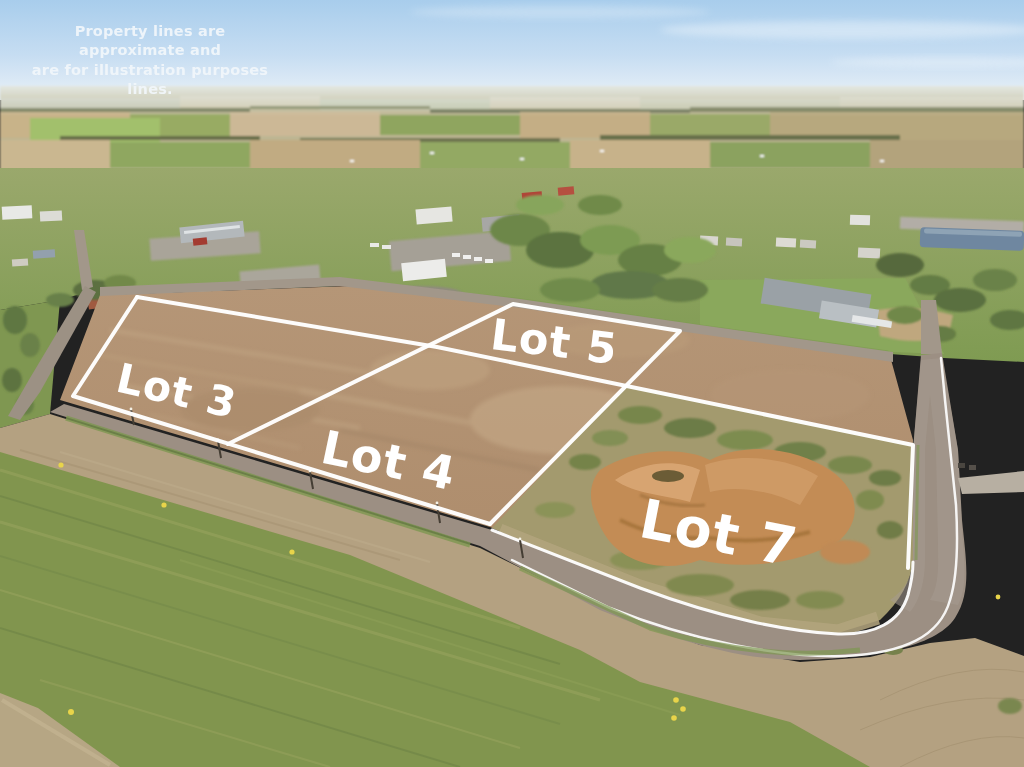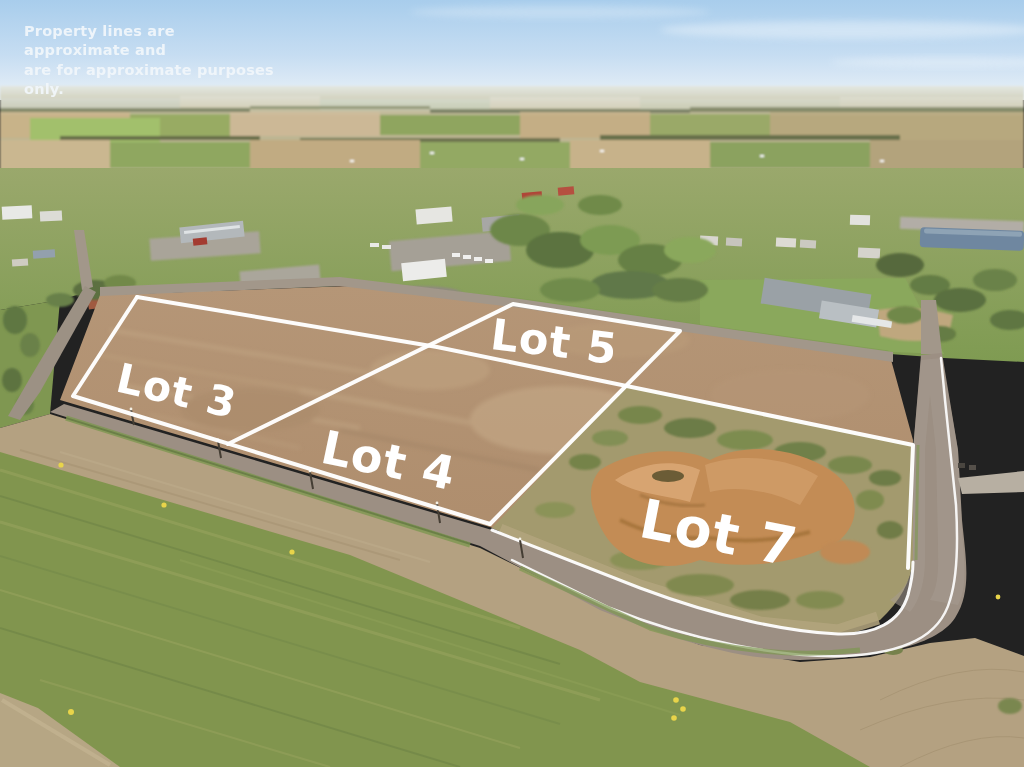--- a/index.html
+++ b/index.html
@@ -1,19 +1,19 @@
 <!DOCTYPE html>
 <html style="--property-line: #ffffff; --label-text: #ffffff; --disclaimer-text: #f2f7fb; --sky-top: #a8cdec; --sky-horizon: #eaf1f7; --plowed-dirt: #b19070; --grass-field: #81954e; --road-asphalt: #9c8f83; --excavation-dirt: #c38c55; --pond-water: #6f87a0; --marker-yellow: #e8d44a;"><head>
 <meta charset="utf-8">
 <style>
   html,body{margin:0;padding:0;background:#222;}
   .stage{position:relative;width:1024px;height:767px;overflow:hidden;font-family:"DejaVu Sans","Liberation Sans",sans-serif;}
   .stage svg{position:absolute;inset:0;display:block;}
   .disclaimer{
-    position:absolute;left:24px;top:22px;width:252px;
+    position:absolute;left:24px;top:22px;width:252px;text-align:center;
     font-size:14.5px;line-height:1.33;font-weight:bold;letter-spacing:.2px;
     color:var(--disclaimer-text,#f2f7fb);opacity:.93;
   }
   .lot-label{
     font-family:"DejaVu Sans","Liberation Sans",sans-serif;
     font-weight:bold;fill:var(--label-text,#fff);letter-spacing:1px;
   }
   .pl{fill:none;stroke:var(--property-line,#fff);stroke-width:4;stroke-linecap:round;stroke-linejoin:round;opacity:.97;}
   .curb{fill:none;stroke:#fff;stroke-linecap:round;}
 </style>
@@ -323,15 +323,15 @@
   <g>
     <text class="lot-label" x="176" y="394" font-size="41" text-anchor="middle" dominant-baseline="middle" transform="rotate(13 176 394)">Lot 3</text>
     <text class="lot-label" x="388" y="464" font-size="46" text-anchor="middle" dominant-baseline="middle" transform="rotate(12 388 464)">Lot 4</text>
     <text class="lot-label" x="554" y="345" font-size="43" text-anchor="middle" dominant-baseline="middle" transform="rotate(7 554 345)">Lot 5</text>
     <text class="lot-label" x="718" y="537" font-size="54" text-anchor="middle" dominant-baseline="middle" transform="rotate(11 718 537)">Lot 7</text>
   </g>
 </svg>
 
 <div class="disclaimer">
   <div>Property lines are approximate and</div>
-  <div>are for approximate purposes only.</div>
+  <div>are for illustration purposes lines.</div>
 </div>
 </div>
 
 </body></html>

